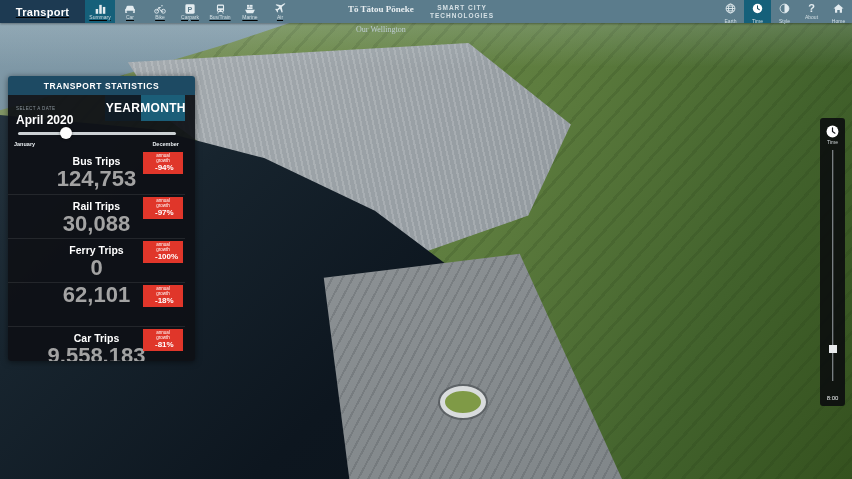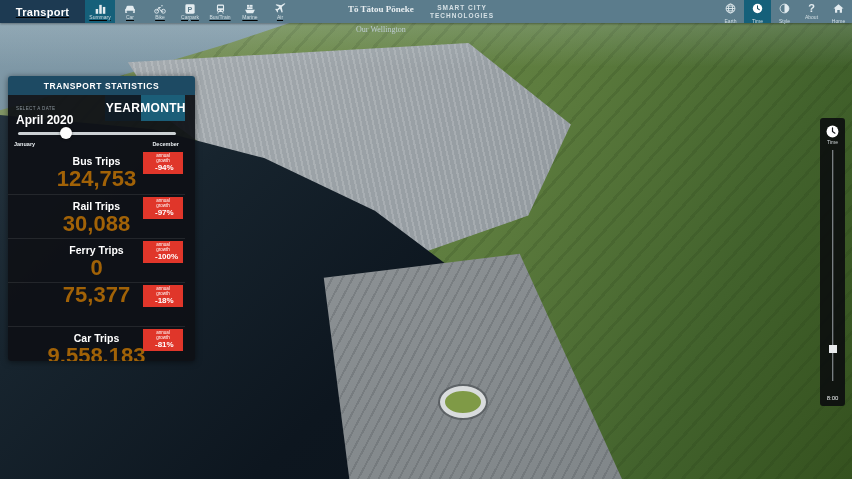--- a/index.html
+++ b/index.html
@@ -80,21 +80,21 @@
     background:#ccd1d4; border-radius:2px; }
   .mhandle { position:absolute; left:42px; top:0; width:12px; height:12px;
     background:#fff; border-radius:50%; cursor:pointer; box-shadow:0 0 3px rgba(0,0,0,.5); }
   .mlabels { position:absolute; left:6px; top:46px; width:165px; display:flex;
     justify-content:space-between; }
   .mlabels span { font-size:5.5px; font-weight:bold; color:#e8edf0; }
   .stats { position:absolute; left:0; top:55px; width:177px; }
   .stat { position:relative; height:44px; text-align:center; }
   .stat + .stat { border-top:1px solid rgba(255,255,255,.09); }
   .stat-label { padding-top:5px; font-size:10.5px; font-weight:bold; color:#fff; }
-  .stat-value { font-size:22px; font-weight:bold; color:#a16207; line-height:24px; }
+  .stat-value { font-size:22px; font-weight:bold; color:#a3a3a3; line-height:24px; }
   .badge { position:absolute; right:2px; top:2px; width:40px; padding:1px 12px 2px;
     background:#e0362a; color:#fff; text-align:center; }
   .badge .bl { display:block; font-size:4.5px; line-height:5px; }
   .badge .bv { display:block; font-size:8px; font-weight:bold; line-height:9px; }
 
   
   .timepanel { position:absolute; left:820px; top:118px; width:25px; height:288px;
     background:rgba(10,11,14,.88); border-radius:3px; z-index:20;
     display:flex; flex-direction:column; align-items:center; }
   .clockwrap { margin-top:6px; width:13px; height:13px; }
@@ -302,21 +302,21 @@
           </div>
           <div class="stat-label">Ferry Trips</div>
           <div class="stat-value">0</div>
         </div>
 
         <div class="stat">
           <div class="badge">
             <span class="bl">annual growth</span>
             <span class="bv">-18%</span>
           </div>
-          <div class="stat-value">75,377</div>
+          <div class="stat-value">62,101</div>
         </div>
 
         <div class="stat">
           <div class="badge">
             <span class="bl">annual growth</span>
             <span class="bv">-81%</span>
           </div>
           <div class="stat-label">Car Trips</div>
           <div class="stat-value">9,558,183</div>
         </div>

